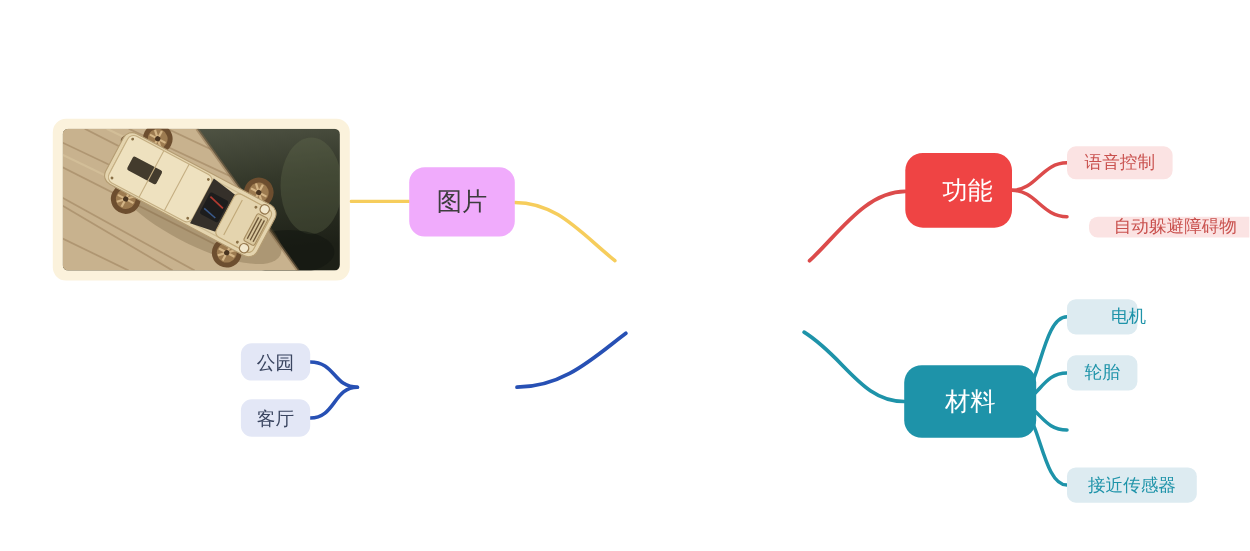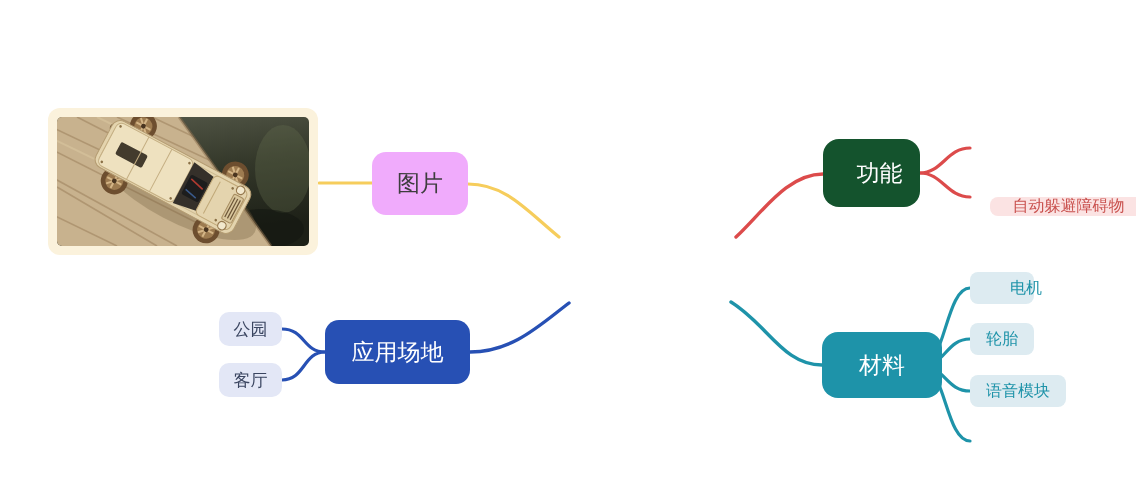--- a/index.html
+++ b/index.html
@@ -12,21 +12,21 @@
     position:absolute;display:flex;align-items:center;justify-content:center;
     box-sizing:border-box;white-space:nowrap;cursor:default;
   }
   
   #n-root{left:557px;top:235px;width:180px;height:68px;border-radius:16px;
     background:linear-gradient(135deg,#35c18d 0%,#16a99e 100%);
     color:#ffffff;font-size:28px;font-weight:500;letter-spacing:1px;}
   
   .branch{font-size:23px;font-weight:500;}
   #n-image{left:372px;top:152px;width:96px;height:63px;border-radius:14px;background:#f0abfc;color:#3d3d3d;}
-  #n-features{left:823px;top:139px;width:97px;height:68px;border-radius:16px;background:#14532d;color:#ffffff;padding-left:16px;}
+  #n-features{left:823px;top:139px;width:97px;height:68px;border-radius:16px;background:#ef4444;color:#ffffff;padding-left:16px;}
   #n-materials{left:822px;top:332px;width:120px;height:66px;border-radius:16px;background:#1e93a9;color:#ffffff;}
   #n-venues{left:325px;top:320px;width:145px;height:64px;border-radius:14px;background:#2750b4;color:#ffffff;}
   
   .child{font-size:16px;border-radius:8px;font-weight:400;}
   .child-red{background:#fbe3e3;color:#c9514e;}
   .child-teal{background:#ddebf1;color:#1e93a9;}
   .child-blue{background:#e3e7f6;color:#3a4560;border-radius:10px;font-size:17px;}
   #c-voice{left:970px;top:133px;width:96px;height:30px;}
   #c-obstacle{left:970px;top:197px;width:157px;height:19px;margin-left:20px;}
   #c-motor{left:970px;top:272px;width:64px;height:32px;padding-left:48px;}
@@ -185,24 +185,24 @@
             <circle cx="58" cy="18" r="1.3"></circle>
         </g>
       </g>
     </svg>
   </div>
 
 
   <div class="node branch" id="n-image">图片</div>
 
   <div class="node branch" id="n-features">功能</div>
+  <div class="node child child-red" id="c-voice">语音控制</div>
   <div class="node child child-red" id="c-obstacle">自动躲避障碍物</div>
 
   <div class="node branch" id="n-materials">材料</div>
   <div class="node child child-teal" id="c-motor">电机</div>
   <div class="node child child-teal" id="c-tires">轮胎</div>
-  <div class="node child child-teal" id="c-voicemodule">语音模块</div>
-
-  <div class="node branch" id="n-venues">应用场地</div>
+  <div class="node child child-teal" id="c-proximity">接近传感器</div>
+
   <div class="node child child-blue" id="c-park">公园</div>
   <div class="node child child-blue" id="c-living">客厅</div>
 
 </div>
 
 </body></html>

